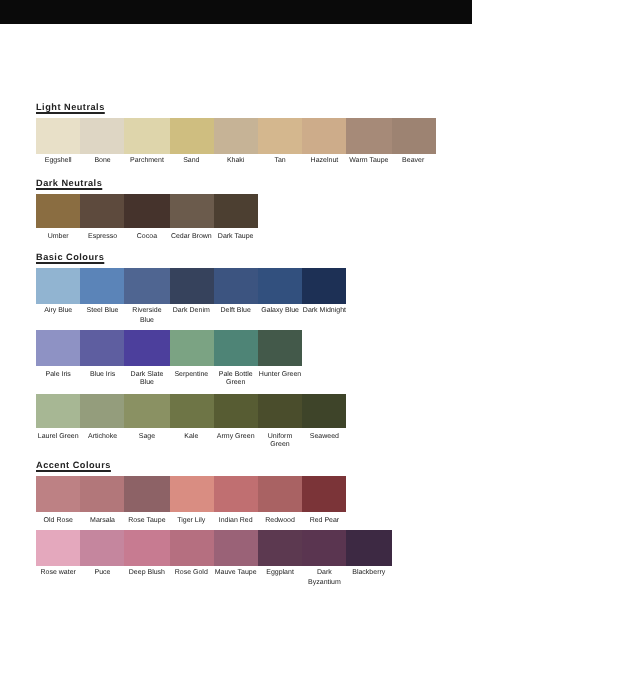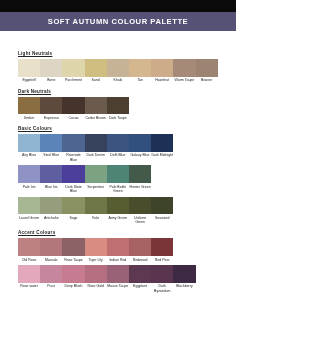--- a/index.html
+++ b/index.html
@@ -95,23 +95,20 @@
     font-family: "Liberation Sans", sans-serif;
   }
 </style>
 </head>
 <body>
 
 <div class="page">
 
   <div class="top-bar"></div>
 
-  <div class="title-bar">
-    <div class="title-text">SOFT AUTUMN COLOUR PALETTE</div>
-  </div>
 
   <div class="content">
       <div class="section">
         <div class="section-title">Light Neutrals</div>
         <div class="swatch-row">
           <div class="swatch-cell">
             <div class="swatch" style="background: rgb(232, 224, 200);"></div>
             <div class="swatch-label">Eggshell</div>
           </div>
           <div class="swatch-cell">

